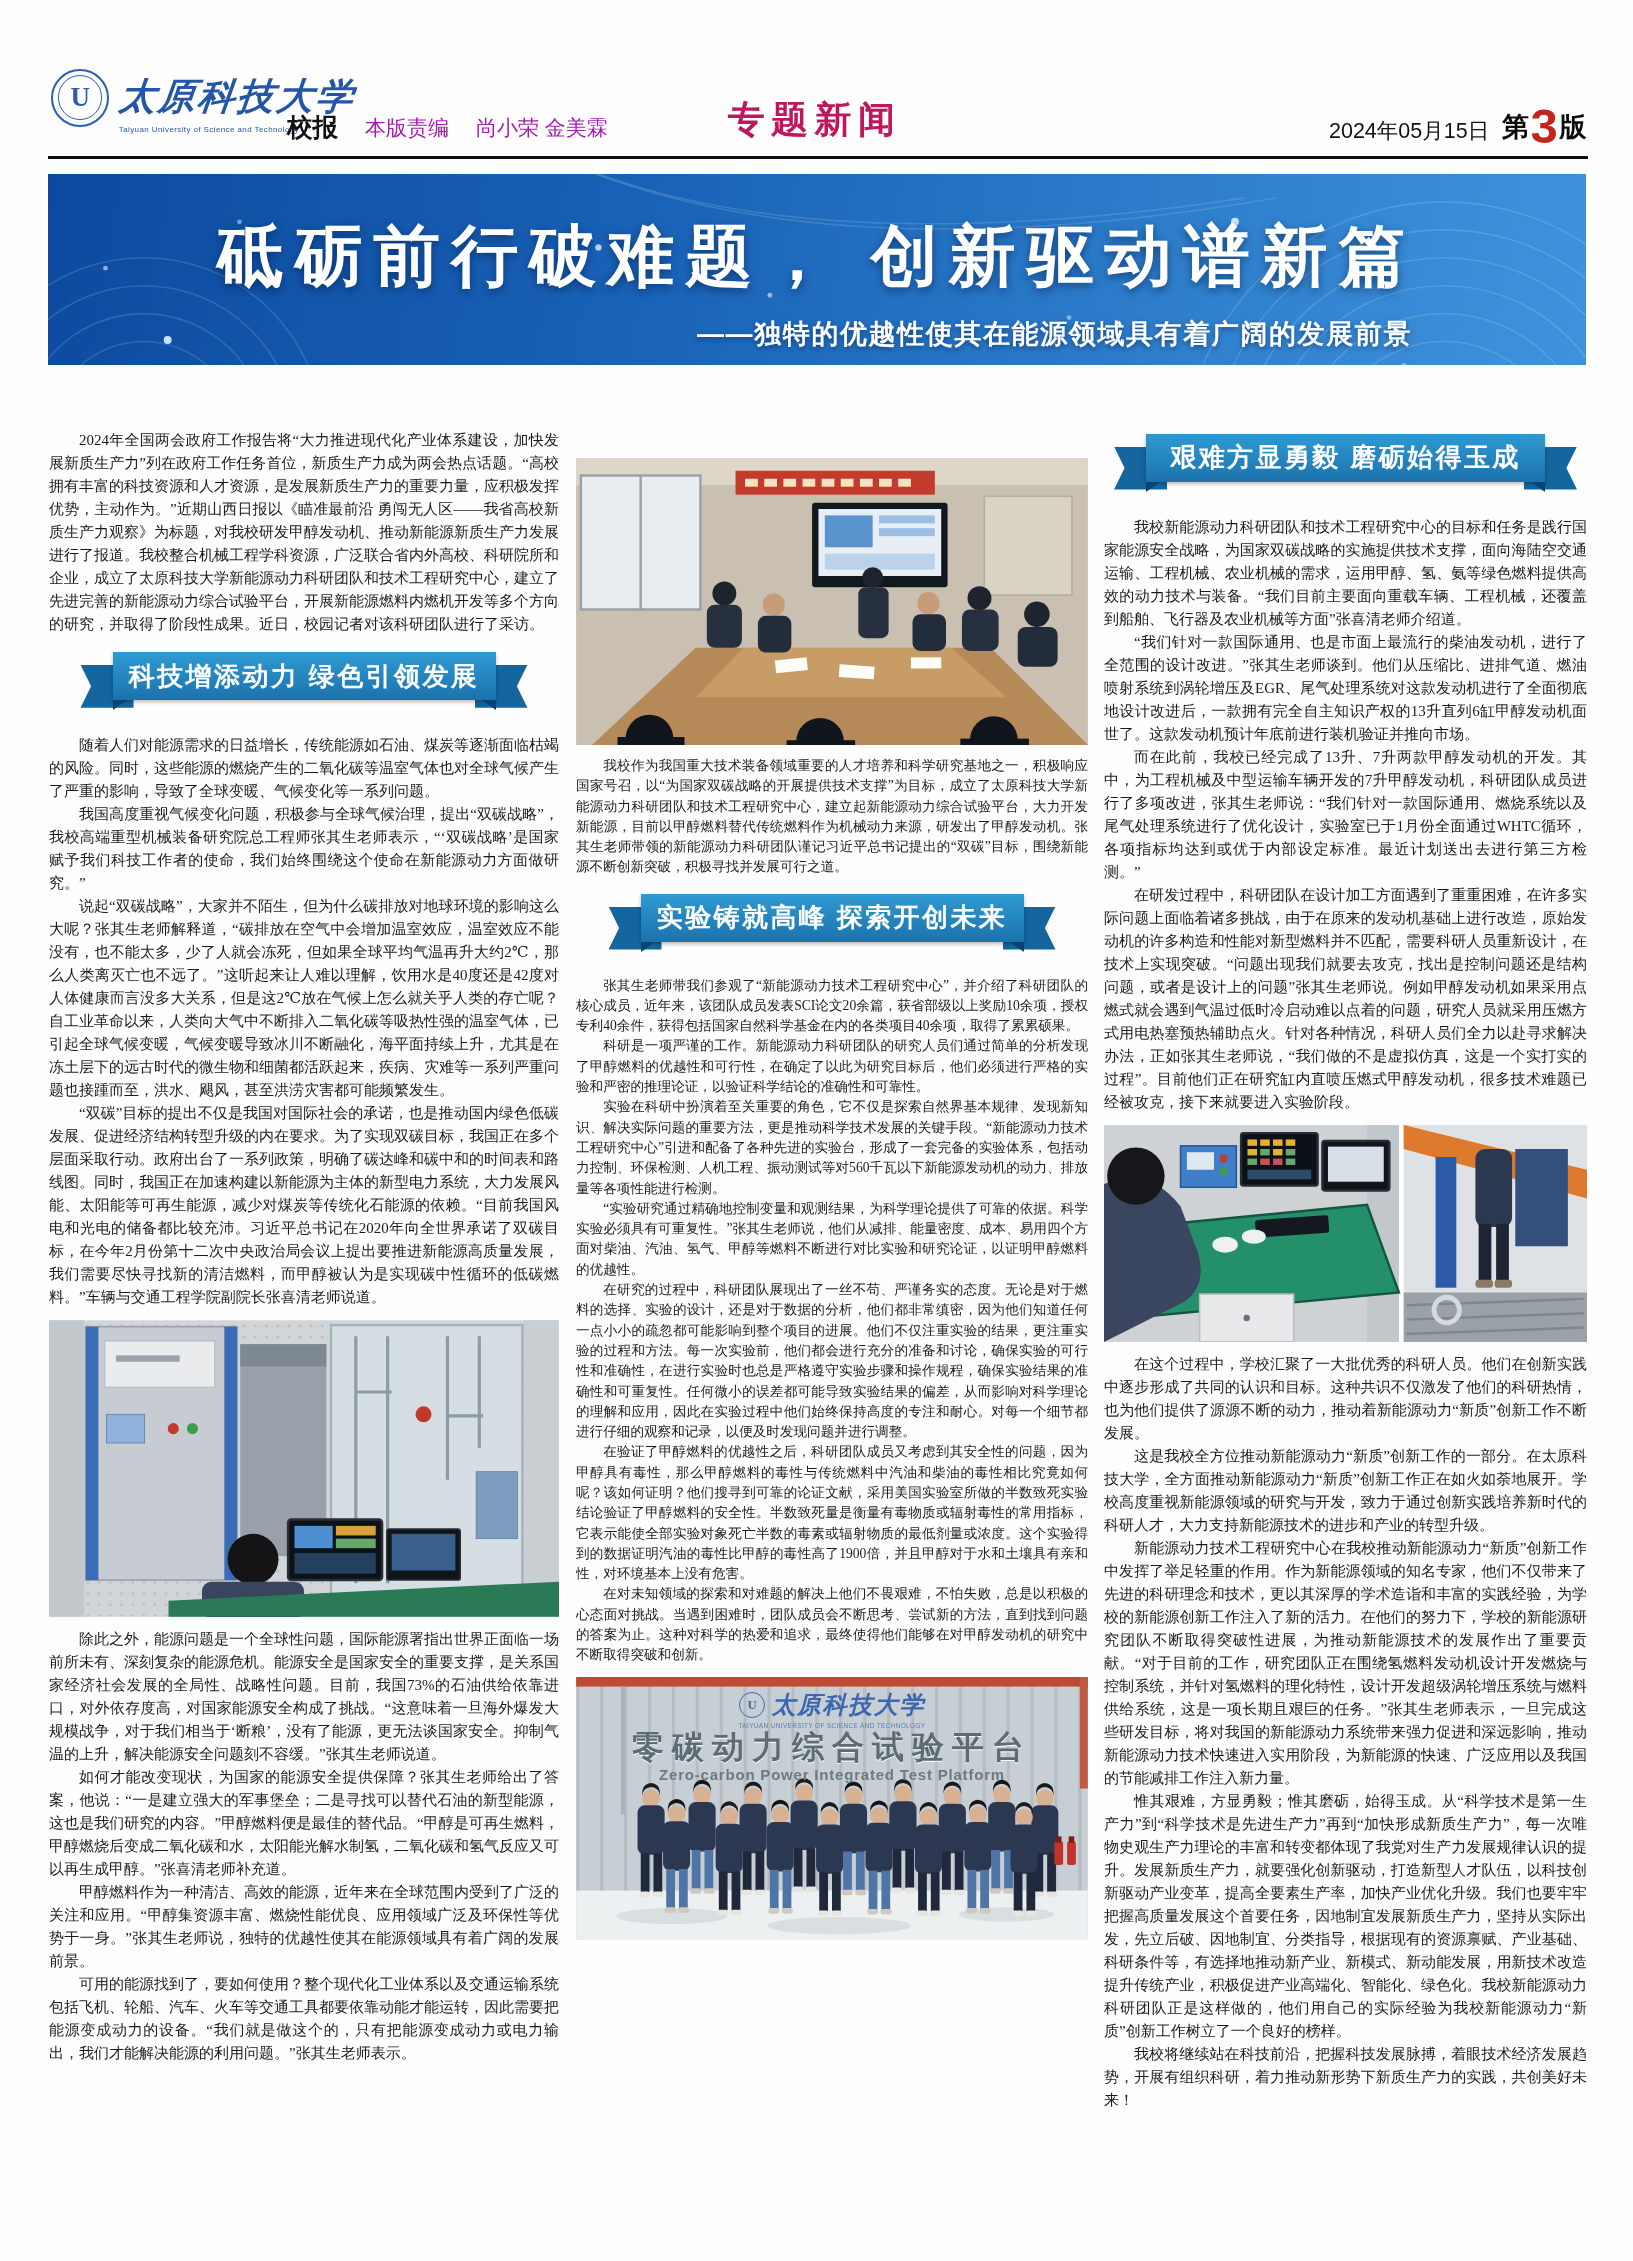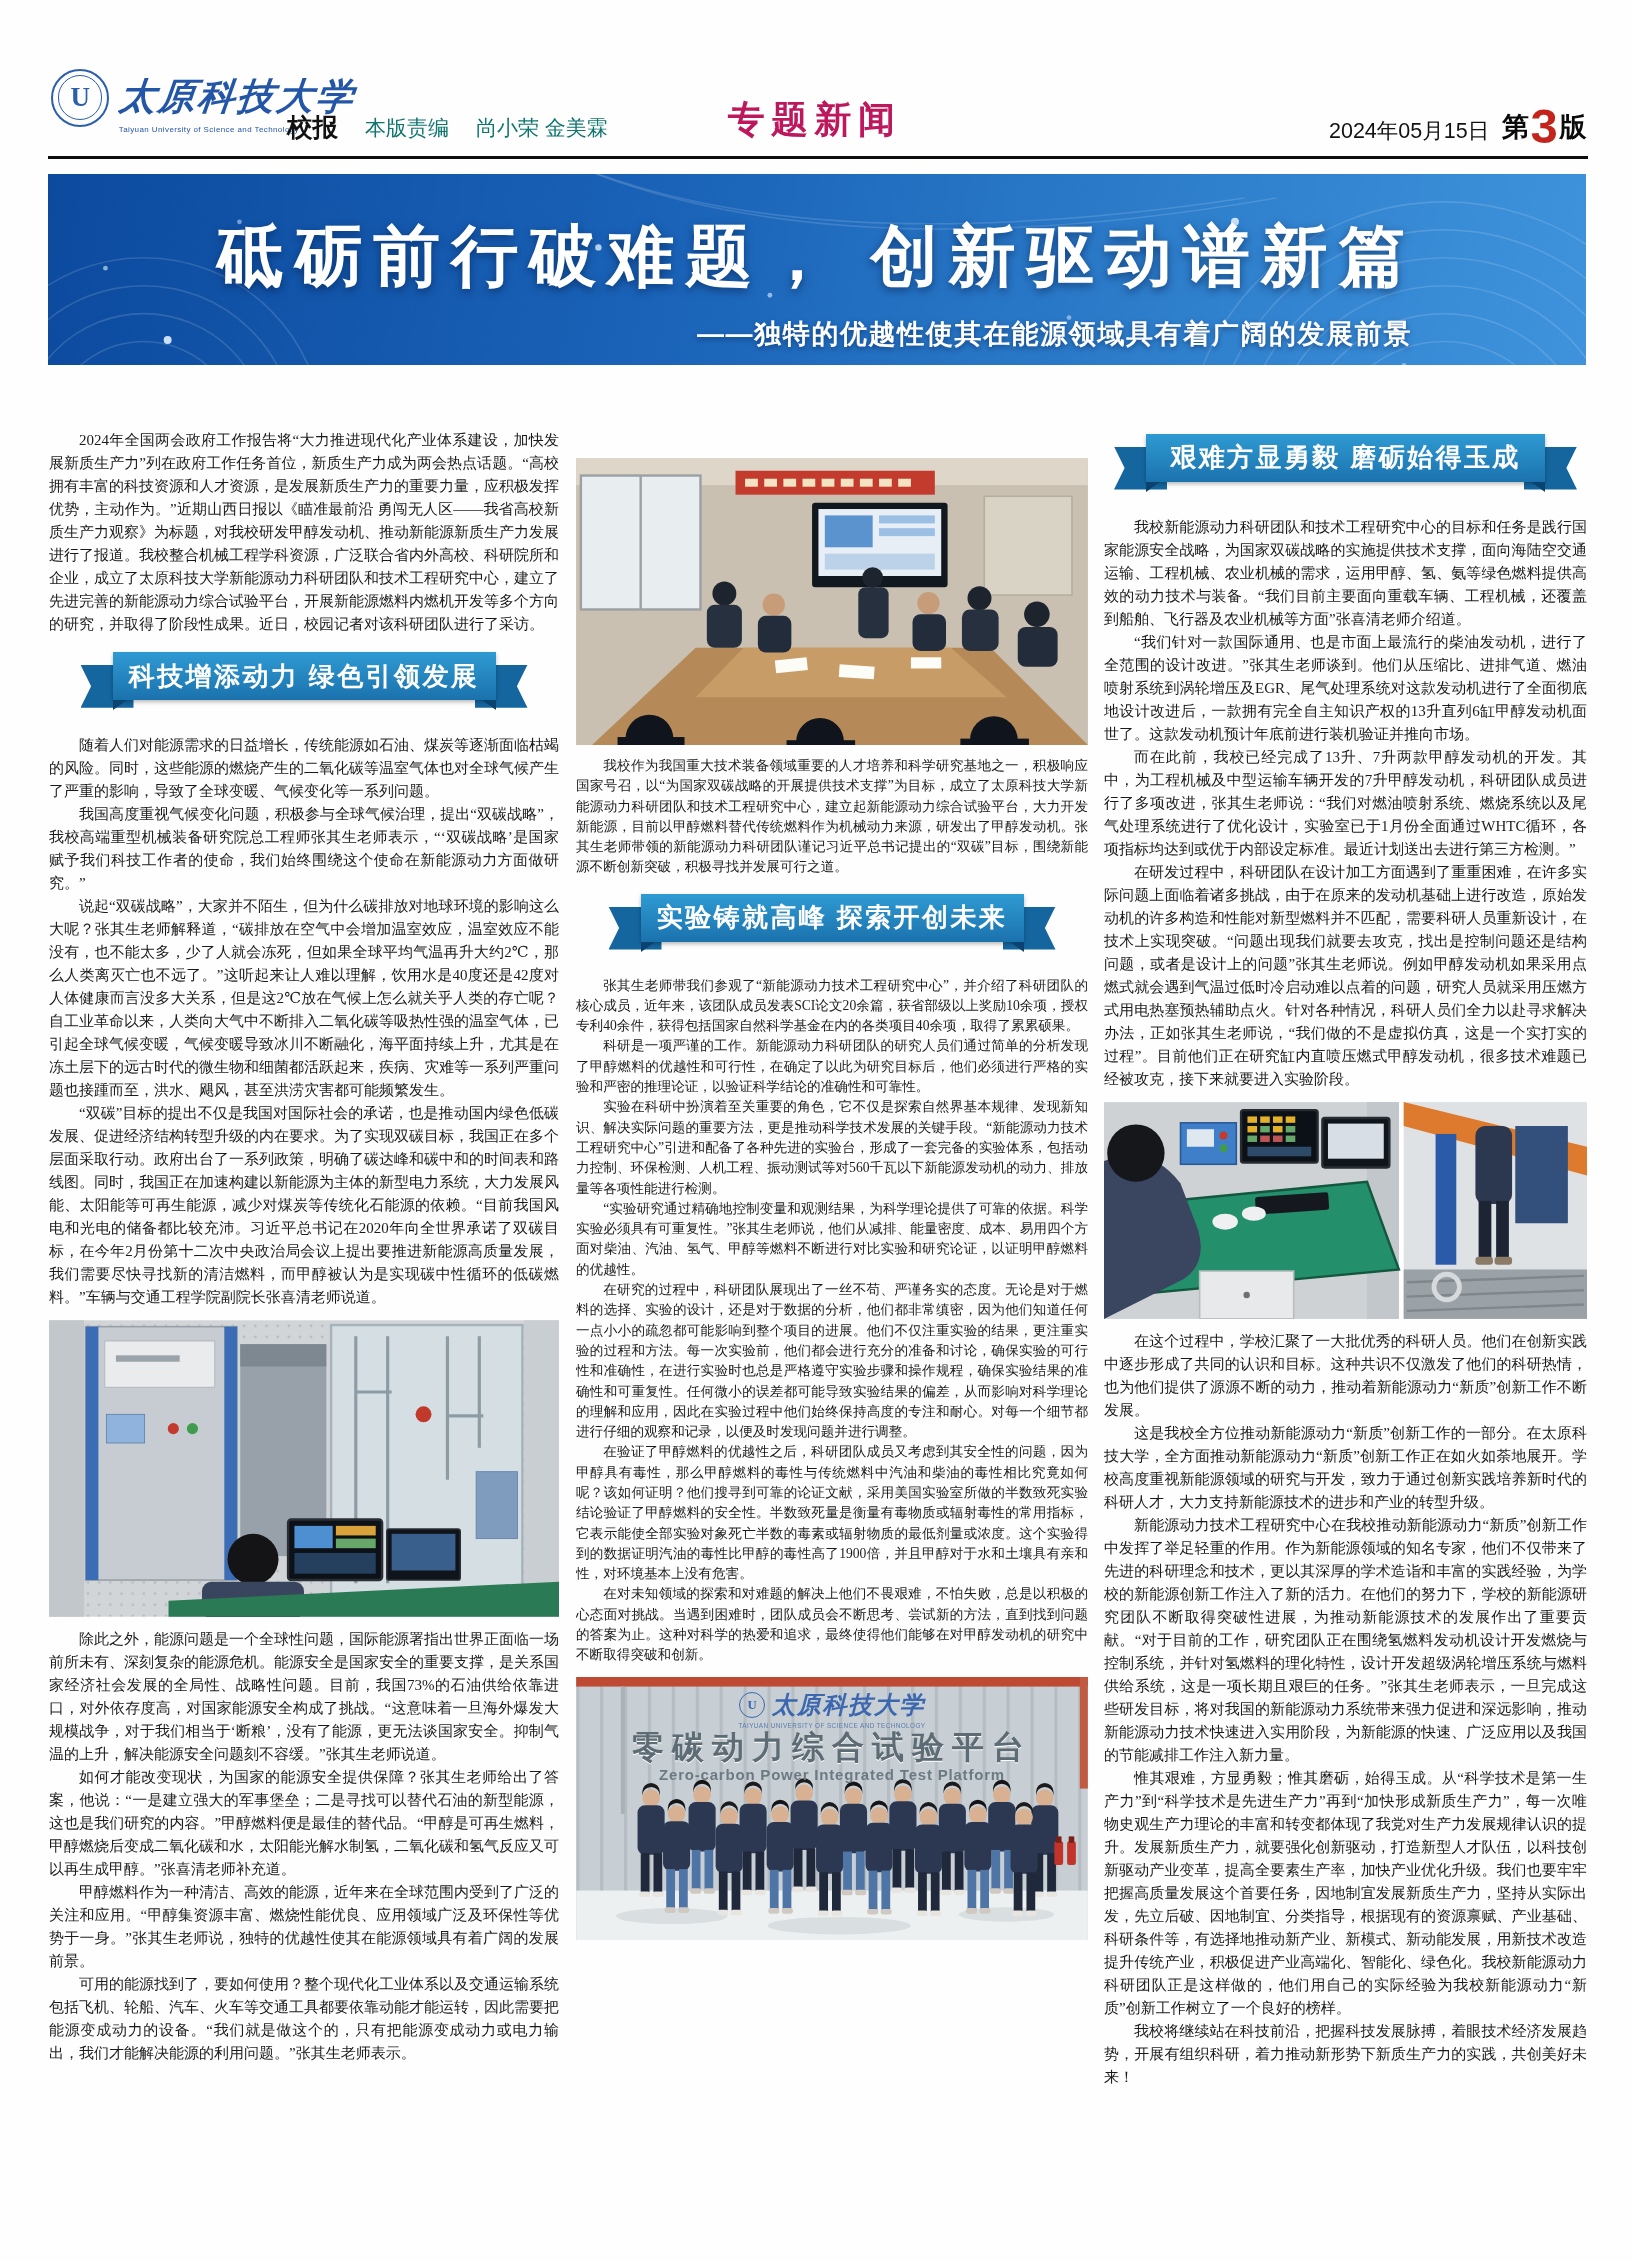--- a/index.html
+++ b/index.html
@@ -9,21 +9,21 @@
   .masthead{position:absolute;left:48px;right:46px;top:67px;height:89px;border-bottom:3.2px solid #0d0d0d;}
   .logo-wrap{position:absolute;left:3.2px;top:1.6px;display:flex;align-items:flex-start;gap:9.6px;}
   .logo-circle{width:54px;height:54px;border:2.4px solid #2b5fae;border-radius:50%;display:flex;align-items:center;justify-content:center;
                color:#2b5fae;font:bold 27px "Liberation Serif",serif;position:relative;}
   .logo-circle::after{content:"";position:absolute;inset:4.8px;border:0.8px solid #2b5fae;border-radius:50%;}
   .uni-name{display:flex;flex-direction:column;margin-top:3.2px;}
   .uni-cn{font:bold italic 37px "Liberation Serif","DejaVu Serif",serif;color:#2456a8;letter-spacing:2.4px;transform:skewX(-6deg);}
   .uni-en{font:8px "Liberation Sans",sans-serif;color:#2456a8;letter-spacing:0.4px;margin-top:3.2px;}
   .mast-mid{position:absolute;left:239px;bottom:11px;display:flex;align-items:center;gap:27px;}
   .paper-label{font:bold 25.5px "Liberation Sans",sans-serif;color:#111;}
-  .editor-label,.editors{font:21px "Liberation Sans",sans-serif;color:#0f766e;}
+  .editor-label,.editors{font:21px "Liberation Sans",sans-serif;color:#a21caf;}
   .section-title{position:absolute;left:50%;transform:translateX(-52%);bottom:11px;
                  font:bold 37px "Liberation Sans",sans-serif;letter-spacing:6.4px;color:#be185d;}
   .mast-right{position:absolute;right:1.6px;bottom:8px;display:flex;align-items:flex-end;gap:12.8px;}
   .mast-date{font:21.5px "Liberation Sans",sans-serif;color:#111;padding-bottom:3.2px;}
   .edition{display:flex;align-items:flex-end;}
   .ed-cn{font:bold 27px "Liberation Sans",sans-serif;color:#0a0a0a;padding-bottom:3.2px;}
   .ed-num{font:bold 49px/0.9 "Liberation Sans",sans-serif;color:#c3251c;margin:0 1.6px;}
   
   .banner{position:absolute;left:48px;top:174px;width:1538px;height:191px;overflow:hidden;
           background:linear-gradient(100deg,#0c4a9e 0%,#1a63b8 40%,#2f80cd 75%,#3f93dc 100%);}
@@ -356,21 +356,21 @@
     <div class="ribbon rb-right" style="margin-top:4.8px">
       <div class="tail l"></div>
       <div class="tail r"></div>
       <div class="center">艰难方显勇毅  磨砺始得玉成</div>
       <div class="fold l"></div>
       <div class="fold r"></div>
     </div>
 
     <p class="para">我校新能源动力科研团队和技术工程研究中心的目标和任务是践行国家能源安全战略，为国家双碳战略的实施提供技术支撑，面向海陆空交通运输、工程机械、农业机械的需求，运用甲醇、氢、氨等绿色燃料提供高效的动力技术与装备。“我们目前主要面向重载车辆、工程机械，还覆盖到船舶、飞行器及农业机械等方面”张喜清老师介绍道。</p>
     <p class="para">“我们针对一款国际通用、也是市面上最流行的柴油发动机，进行了全范围的设计改进。”张其生老师谈到。他们从压缩比、进排气道、燃油喷射系统到涡轮增压及EGR、尾气处理系统对这款发动机进行了全面彻底地设计改进后，一款拥有完全自主知识产权的13升直列6缸甲醇发动机面世了。这款发动机预计年底前进行装机验证并推向市场。</p>
-    <p class="para">而在此前，我校已经完成了13升、7升两款甲醇发动机的开发。其中，为工程机械及中型运输车辆开发的7升甲醇发动机，科研团队成员进行了多项改进，张其生老师说：“我们对燃油喷射系统、燃烧系统以及尾气处理系统进行了优化设计，实验室已于1月份全面通过WHTC循环，各项指标均达到或优于内部设定标准。最近计划送出去进行第三方检测。”</p>
+    <p class="para">而在此前，我校已经完成了13升、7升两款甲醇发动机的开发。其中，为工程机械及中型运输车辆开发的7升甲醇发动机，科研团队成员进行了多项改进，张其生老师说：“我们针对一款国际通用、燃烧系统以及尾气处理系统进行了优化设计，实验室已于1月份全面通过WHTC循环，各项指标均达到或优于内部设定标准。最近计划送出去进行第三方检测。”</p>
     <p class="para">在研发过程中，科研团队在设计加工方面遇到了重重困难，在许多实际问题上面临着诸多挑战，由于在原来的发动机基础上进行改造，原始发动机的许多构造和性能对新型燃料并不匹配，需要科研人员重新设计，在技术上实现突破。“问题出现我们就要去攻克，找出是控制问题还是结构问题，或者是设计上的问题”张其生老师说。例如甲醇发动机如果采用点燃式就会遇到气温过低时冷启动难以点着的问题，研究人员就采用压燃方式用电热塞预热辅助点火。针对各种情况，科研人员们全力以赴寻求解决办法，正如张其生老师说，“我们做的不是虚拟仿真，这是一个实打实的过程”。目前他们正在研究缸内直喷压燃式甲醇发动机，很多技术难题已经被攻克，接下来就要进入实验阶段。</p>
 
     <div class="photo">
       <svg viewBox="0 0 606 272" width="483" height="217">
         <rect width="606" height="272" fill="#ffffff"></rect>
 
         <g>
           <rect x="0" y="0" width="370" height="272" fill="#ced2d5"></rect>
           <rect x="330" y="0" width="40" height="272" fill="#c2c7cb"></rect>
           <rect x="96" y="26" width="70" height="52" fill="#3f7fca" stroke="#2a5a96" stroke-width="2"></rect>

